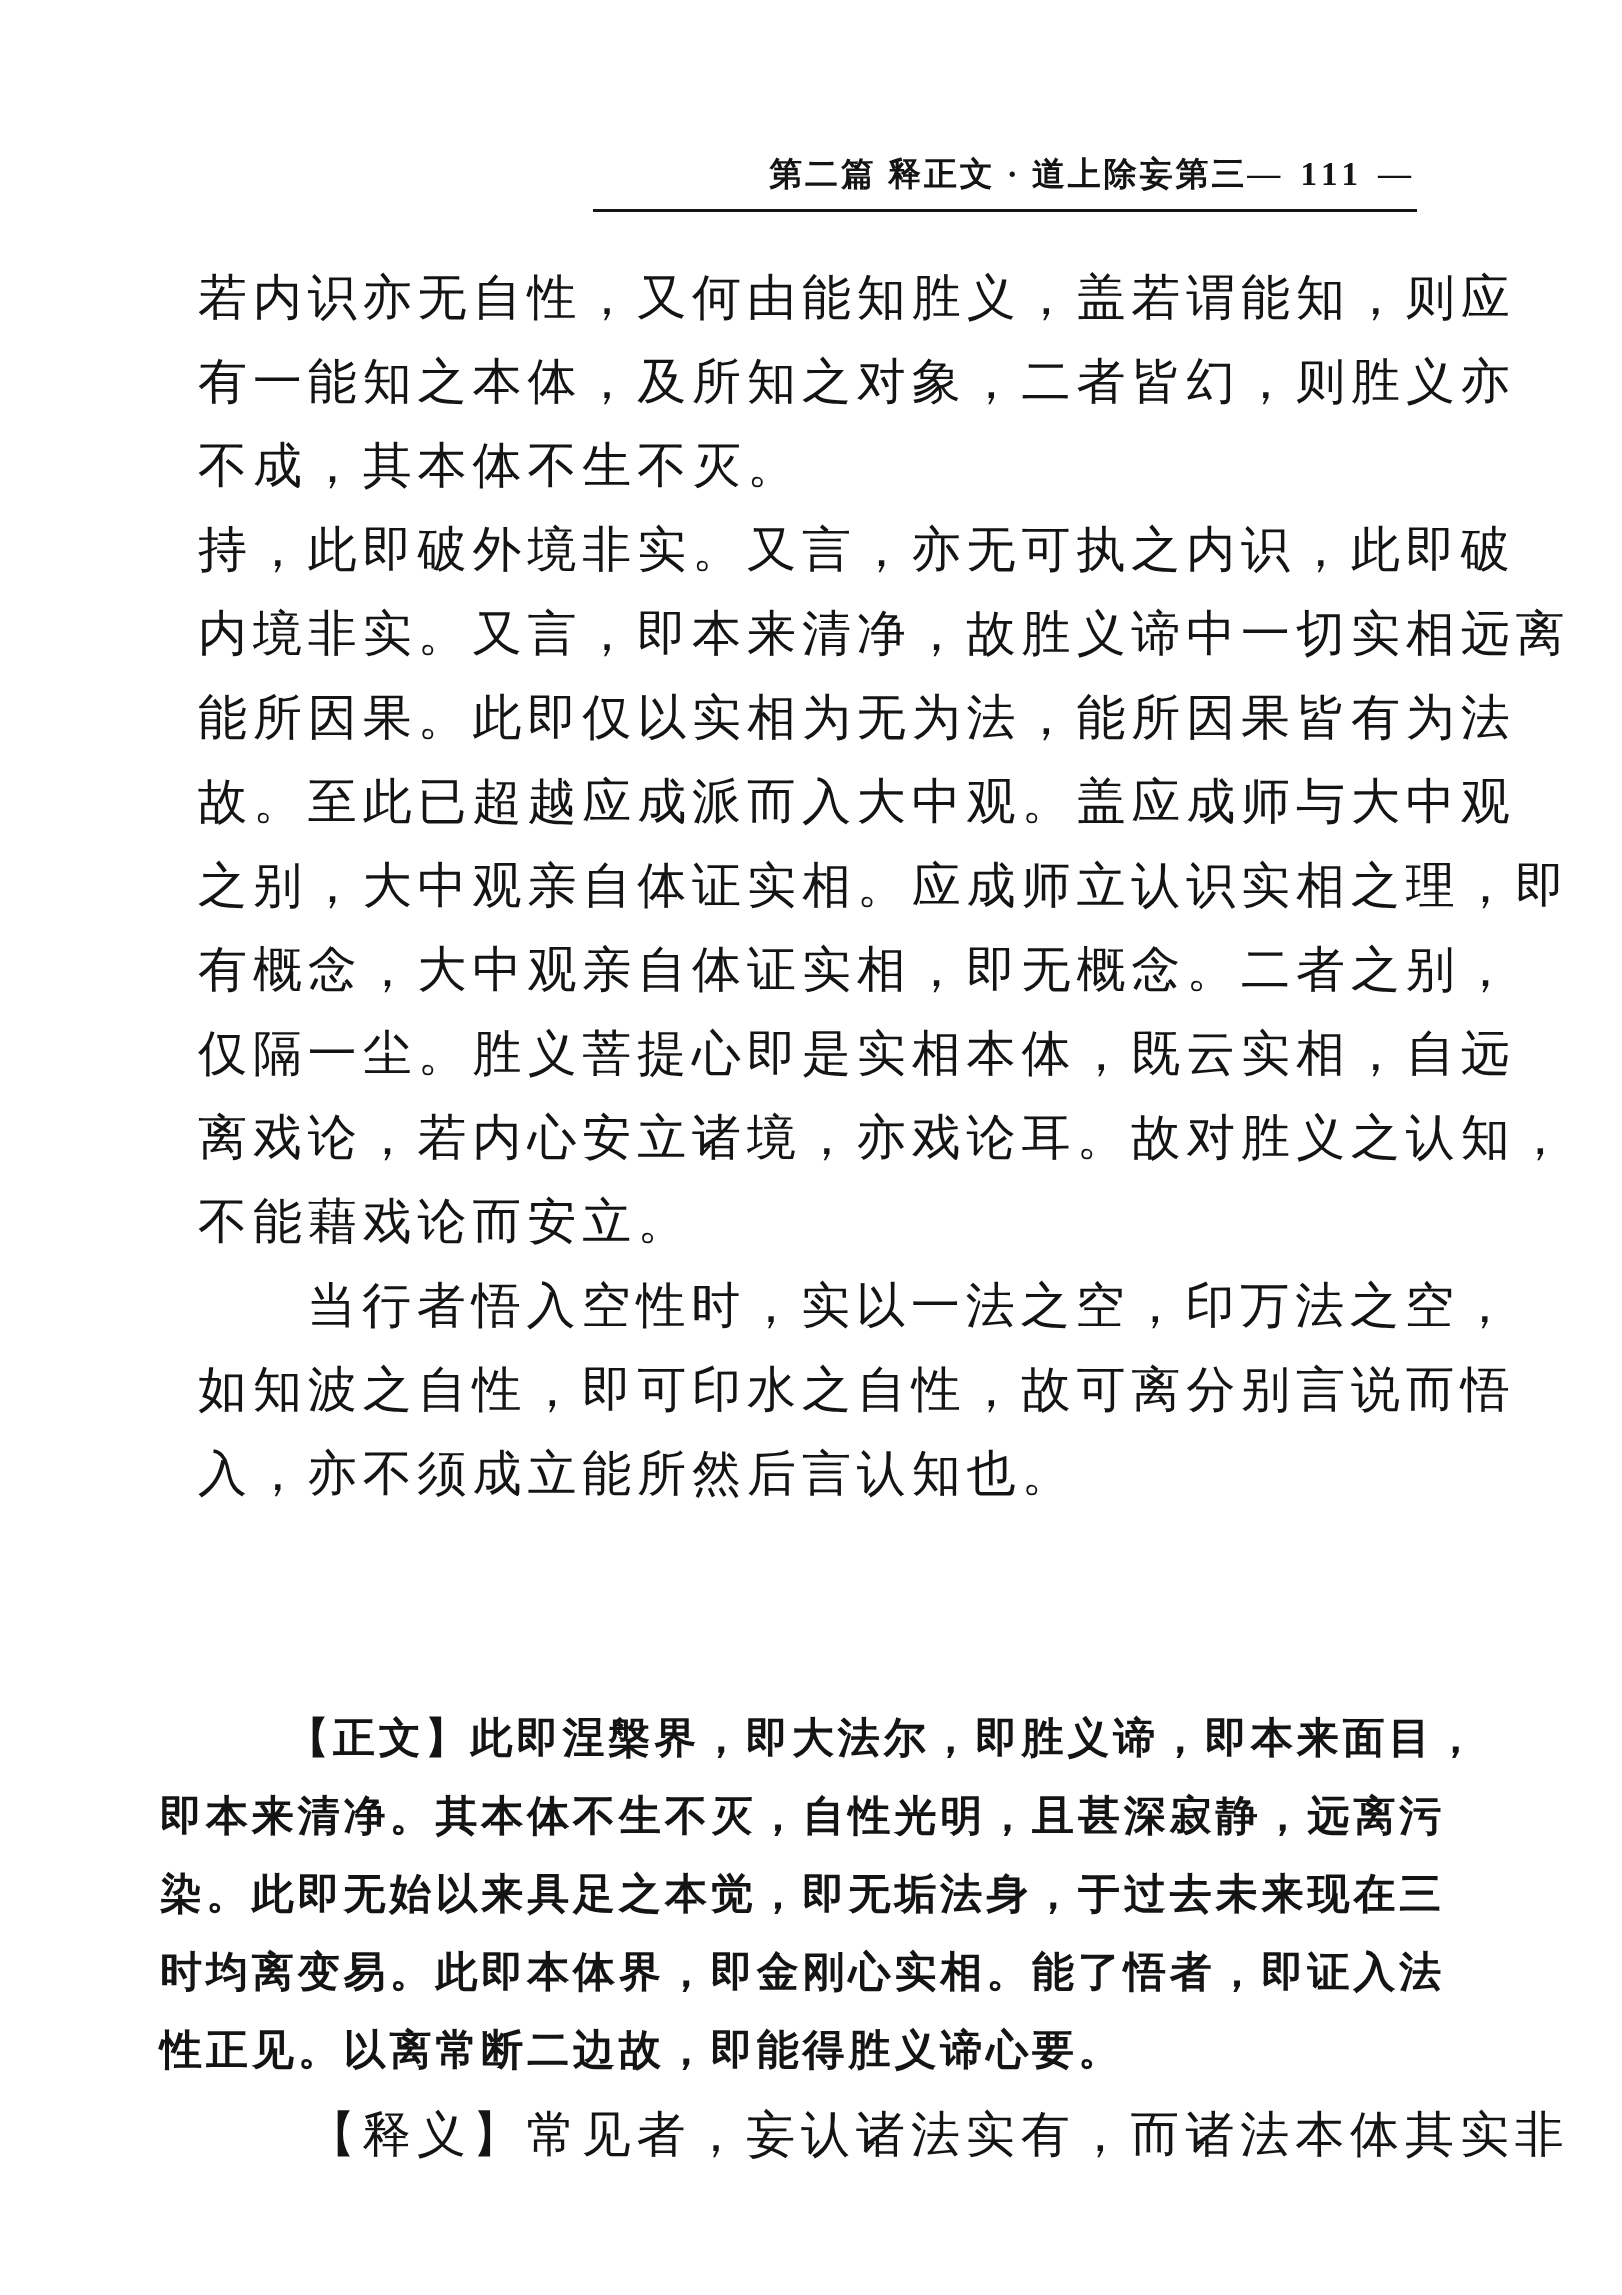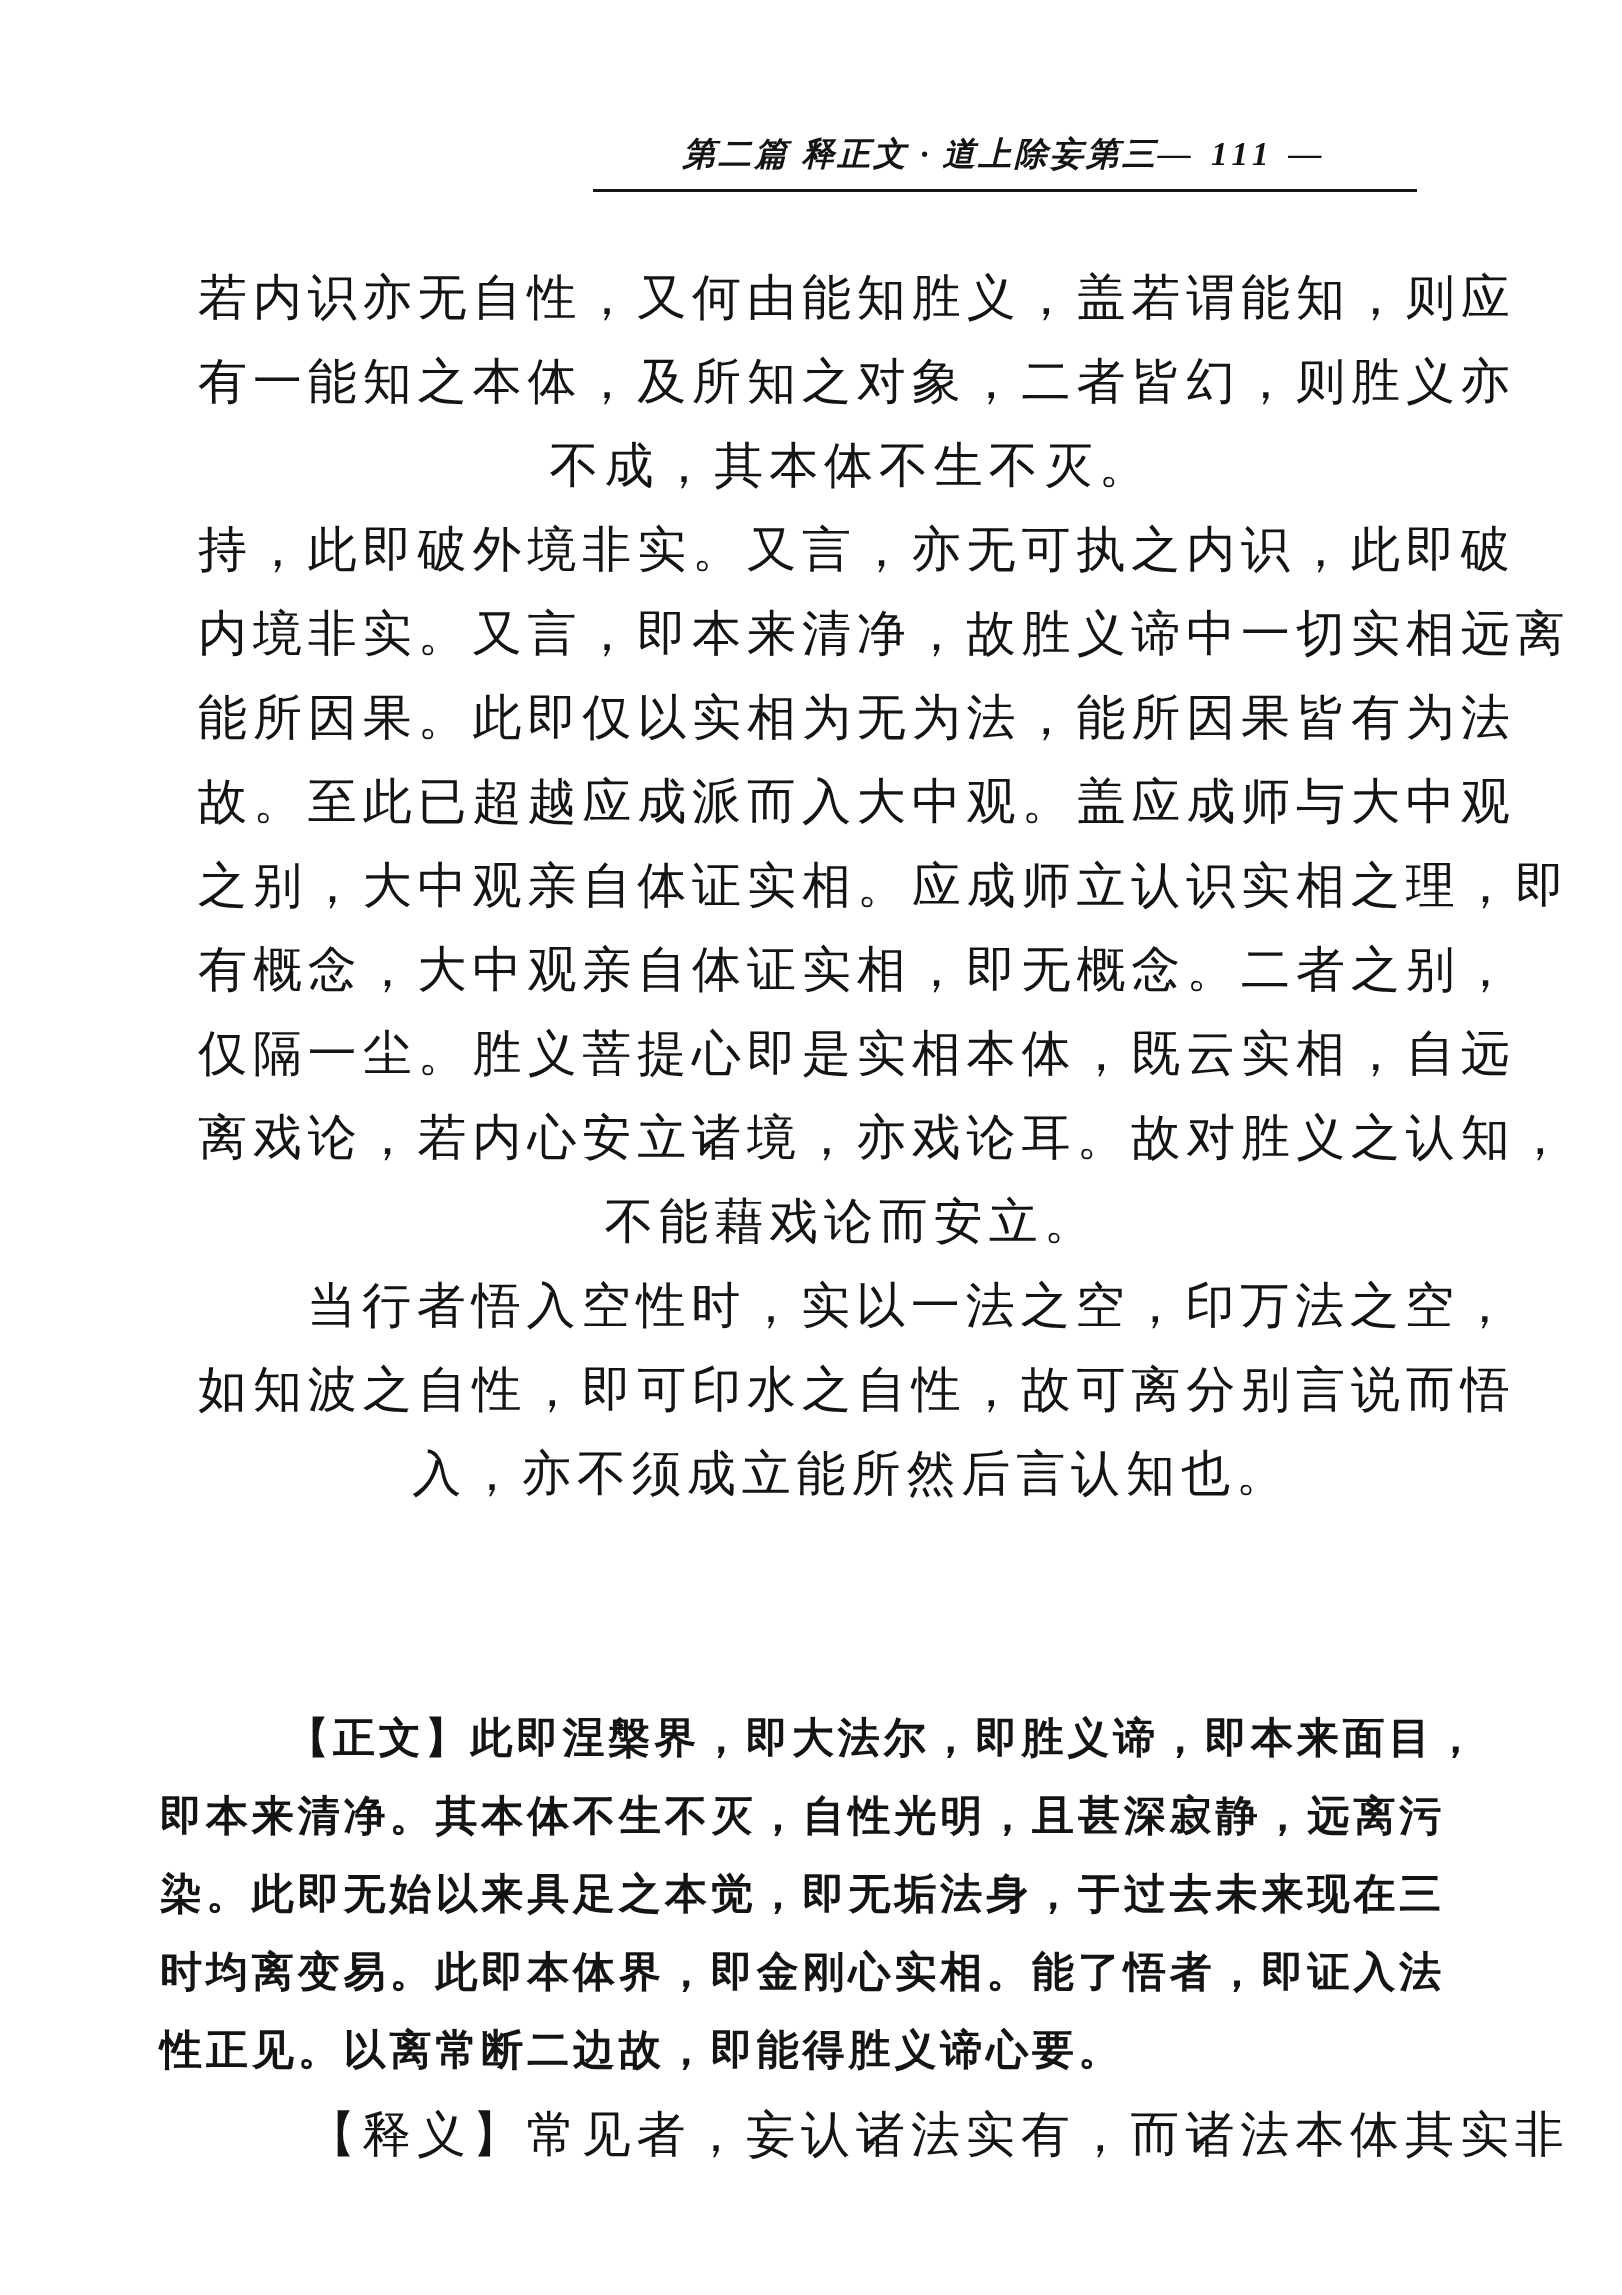--- a/index.html
+++ b/index.html
@@ -10,32 +10,31 @@
     background: #ffffff;
     overflow: hidden;
     font-family: "Liberation Serif", "DejaVu Serif", serif;
     color: #141414;
   }
 
   
   .running-header {
     position: absolute;
     left: 593px;
-    top: 132px;
+    top: 152px;
     width: 824px;
     display: flex;
-    justify-content: center;
+    justify-content: flex-end;
     align-items: baseline;
     border-bottom: 3.9px solid #161616;
     padding-bottom: 11.7px;
     font-weight: bold;
     font-size: 33px;
     letter-spacing: 2.9px;
     white-space: nowrap;
-    font-style: italic;
   }
   .running-header .pageno {
     letter-spacing: 5.9px;
     font-family: "Liberation Serif", "DejaVu Serif", serif;
   }
 
   
   .main-text {
     position: absolute;
     left: 198px;
@@ -43,21 +42,20 @@
     width: 1307px;
   }
   .kai-line {
     display: block;
     height: 84px;
     line-height: 84px;
     font-size: 49px;
     letter-spacing: 5.9px;
     white-space: nowrap;
     font-family: "Liberation Serif", "DejaVu Serif", serif;
-    text-align: center;
   }
   .kai-line.indent { padding-left: 109px; }
 
   
   .zhengwen-text {
     position: absolute;
     left: 160px;
     top: 1699px;
     width: 1326px;
   }

